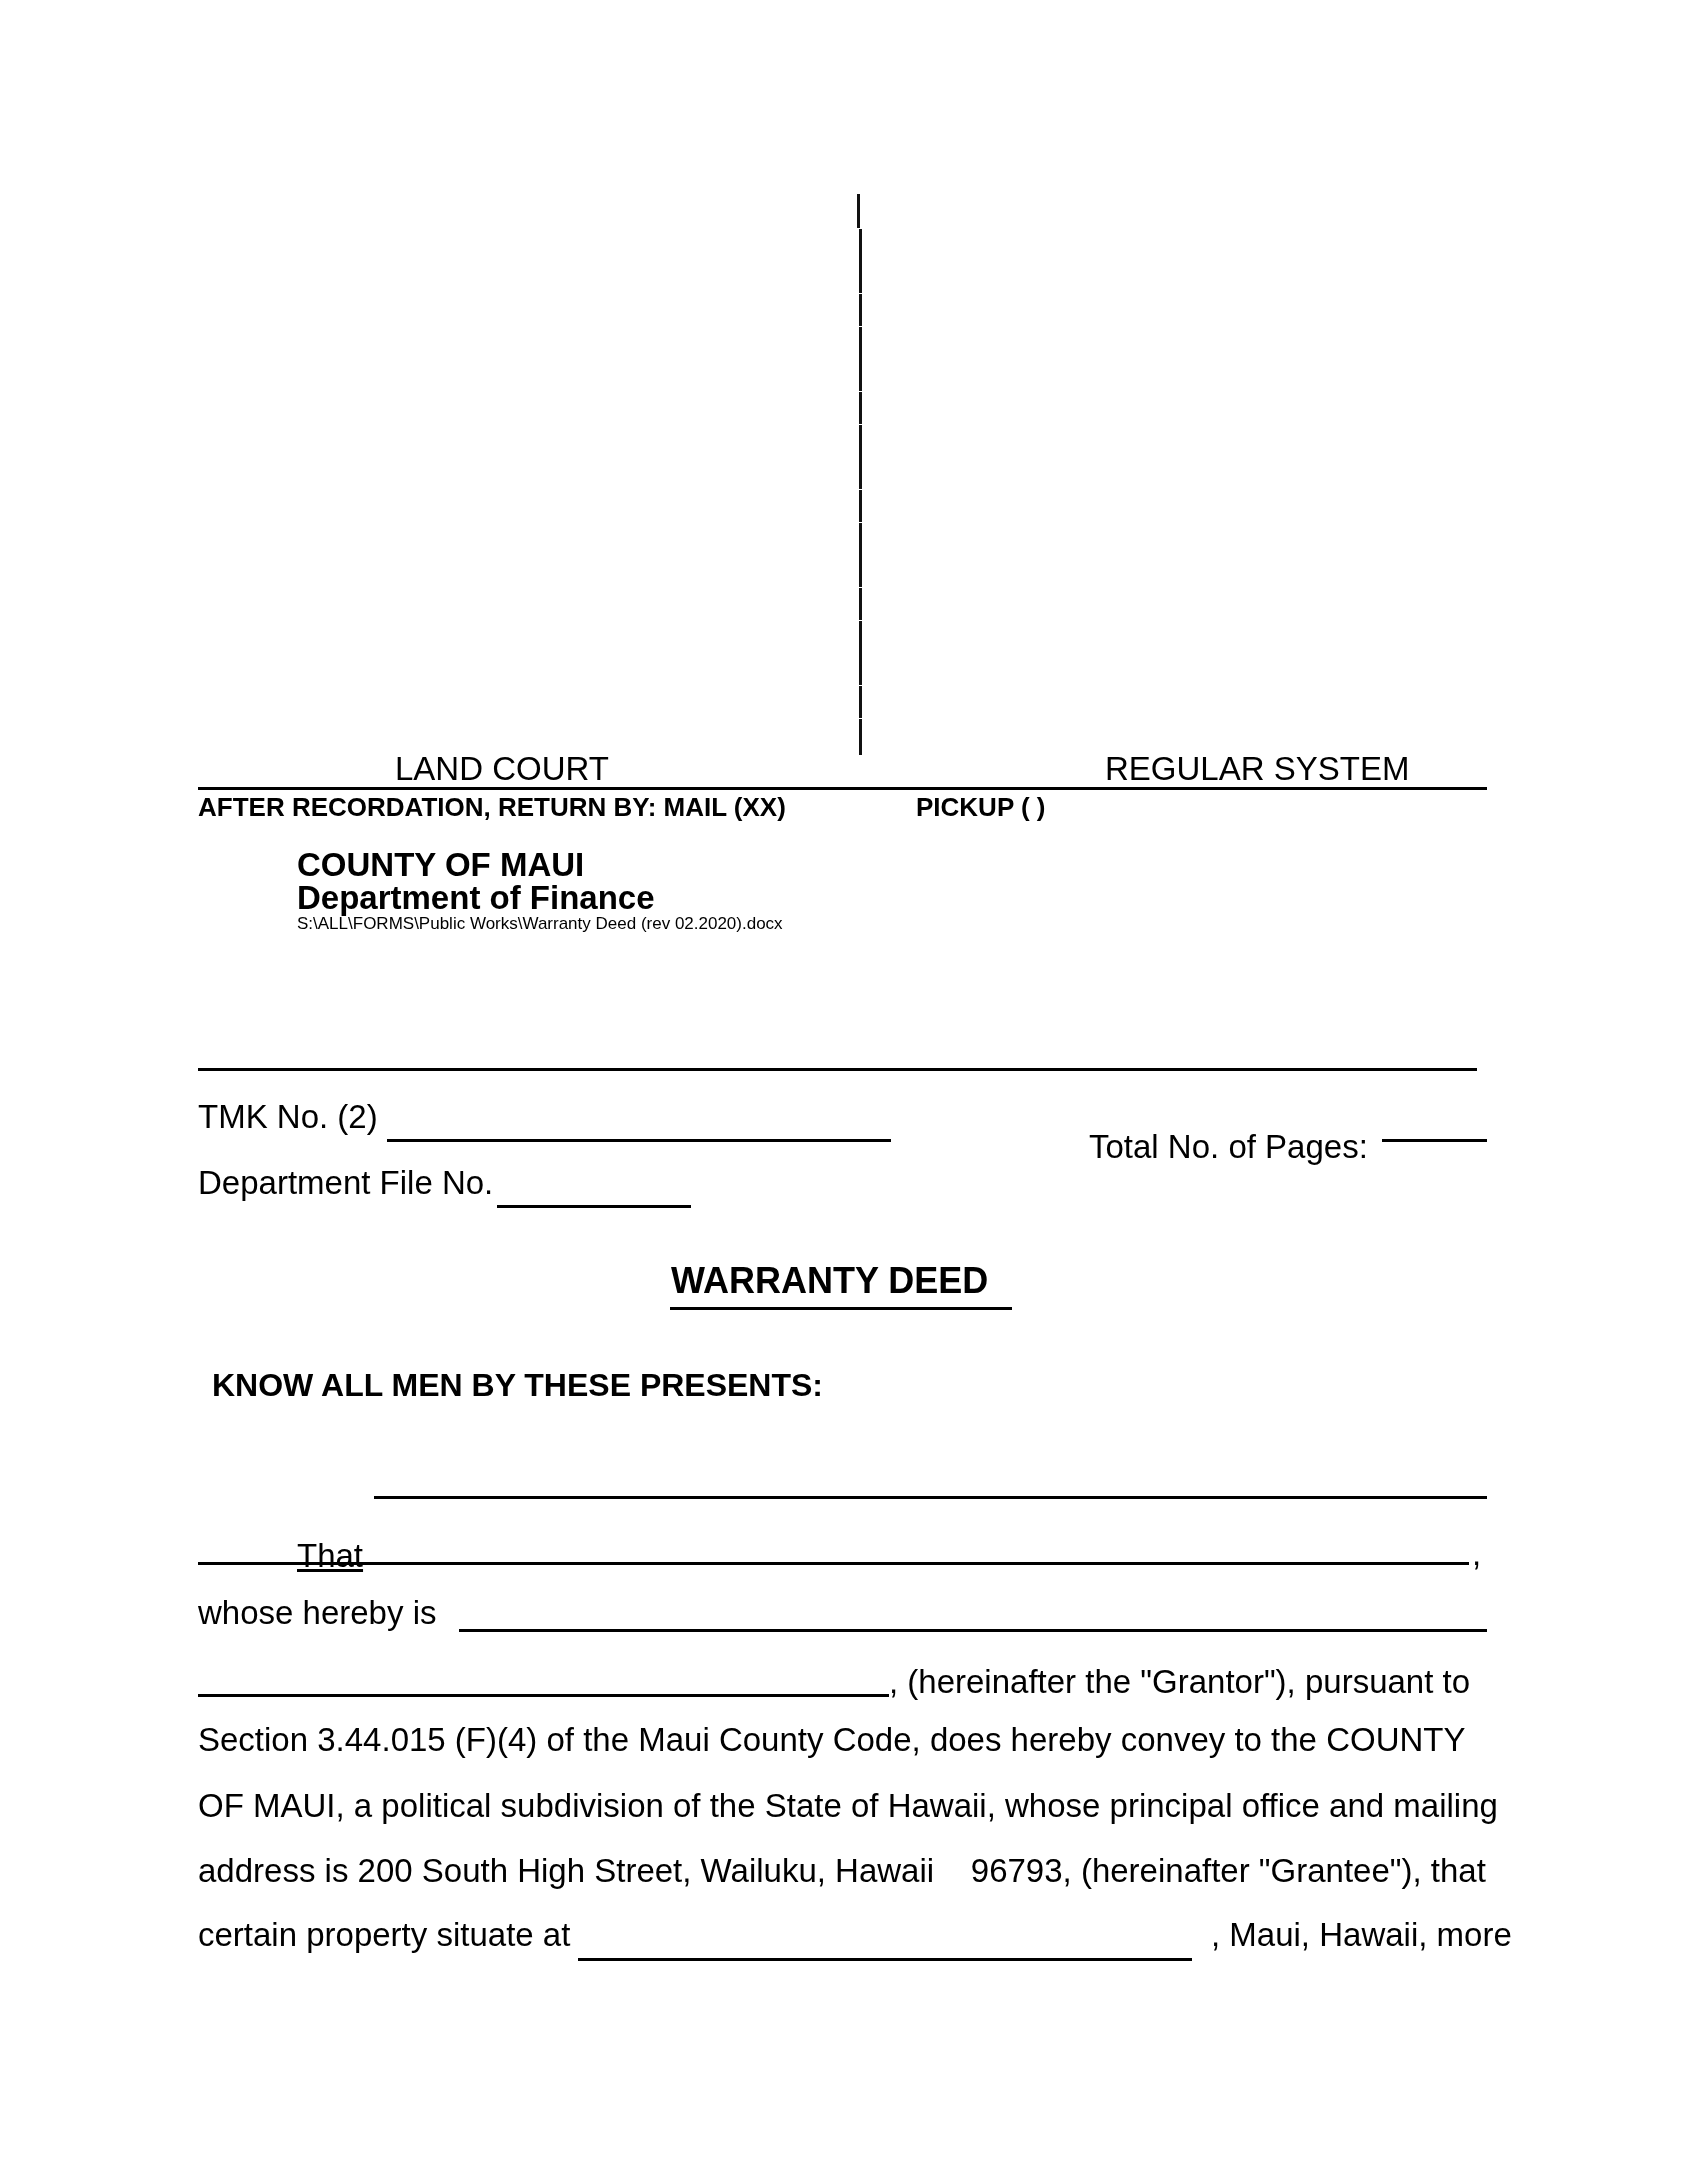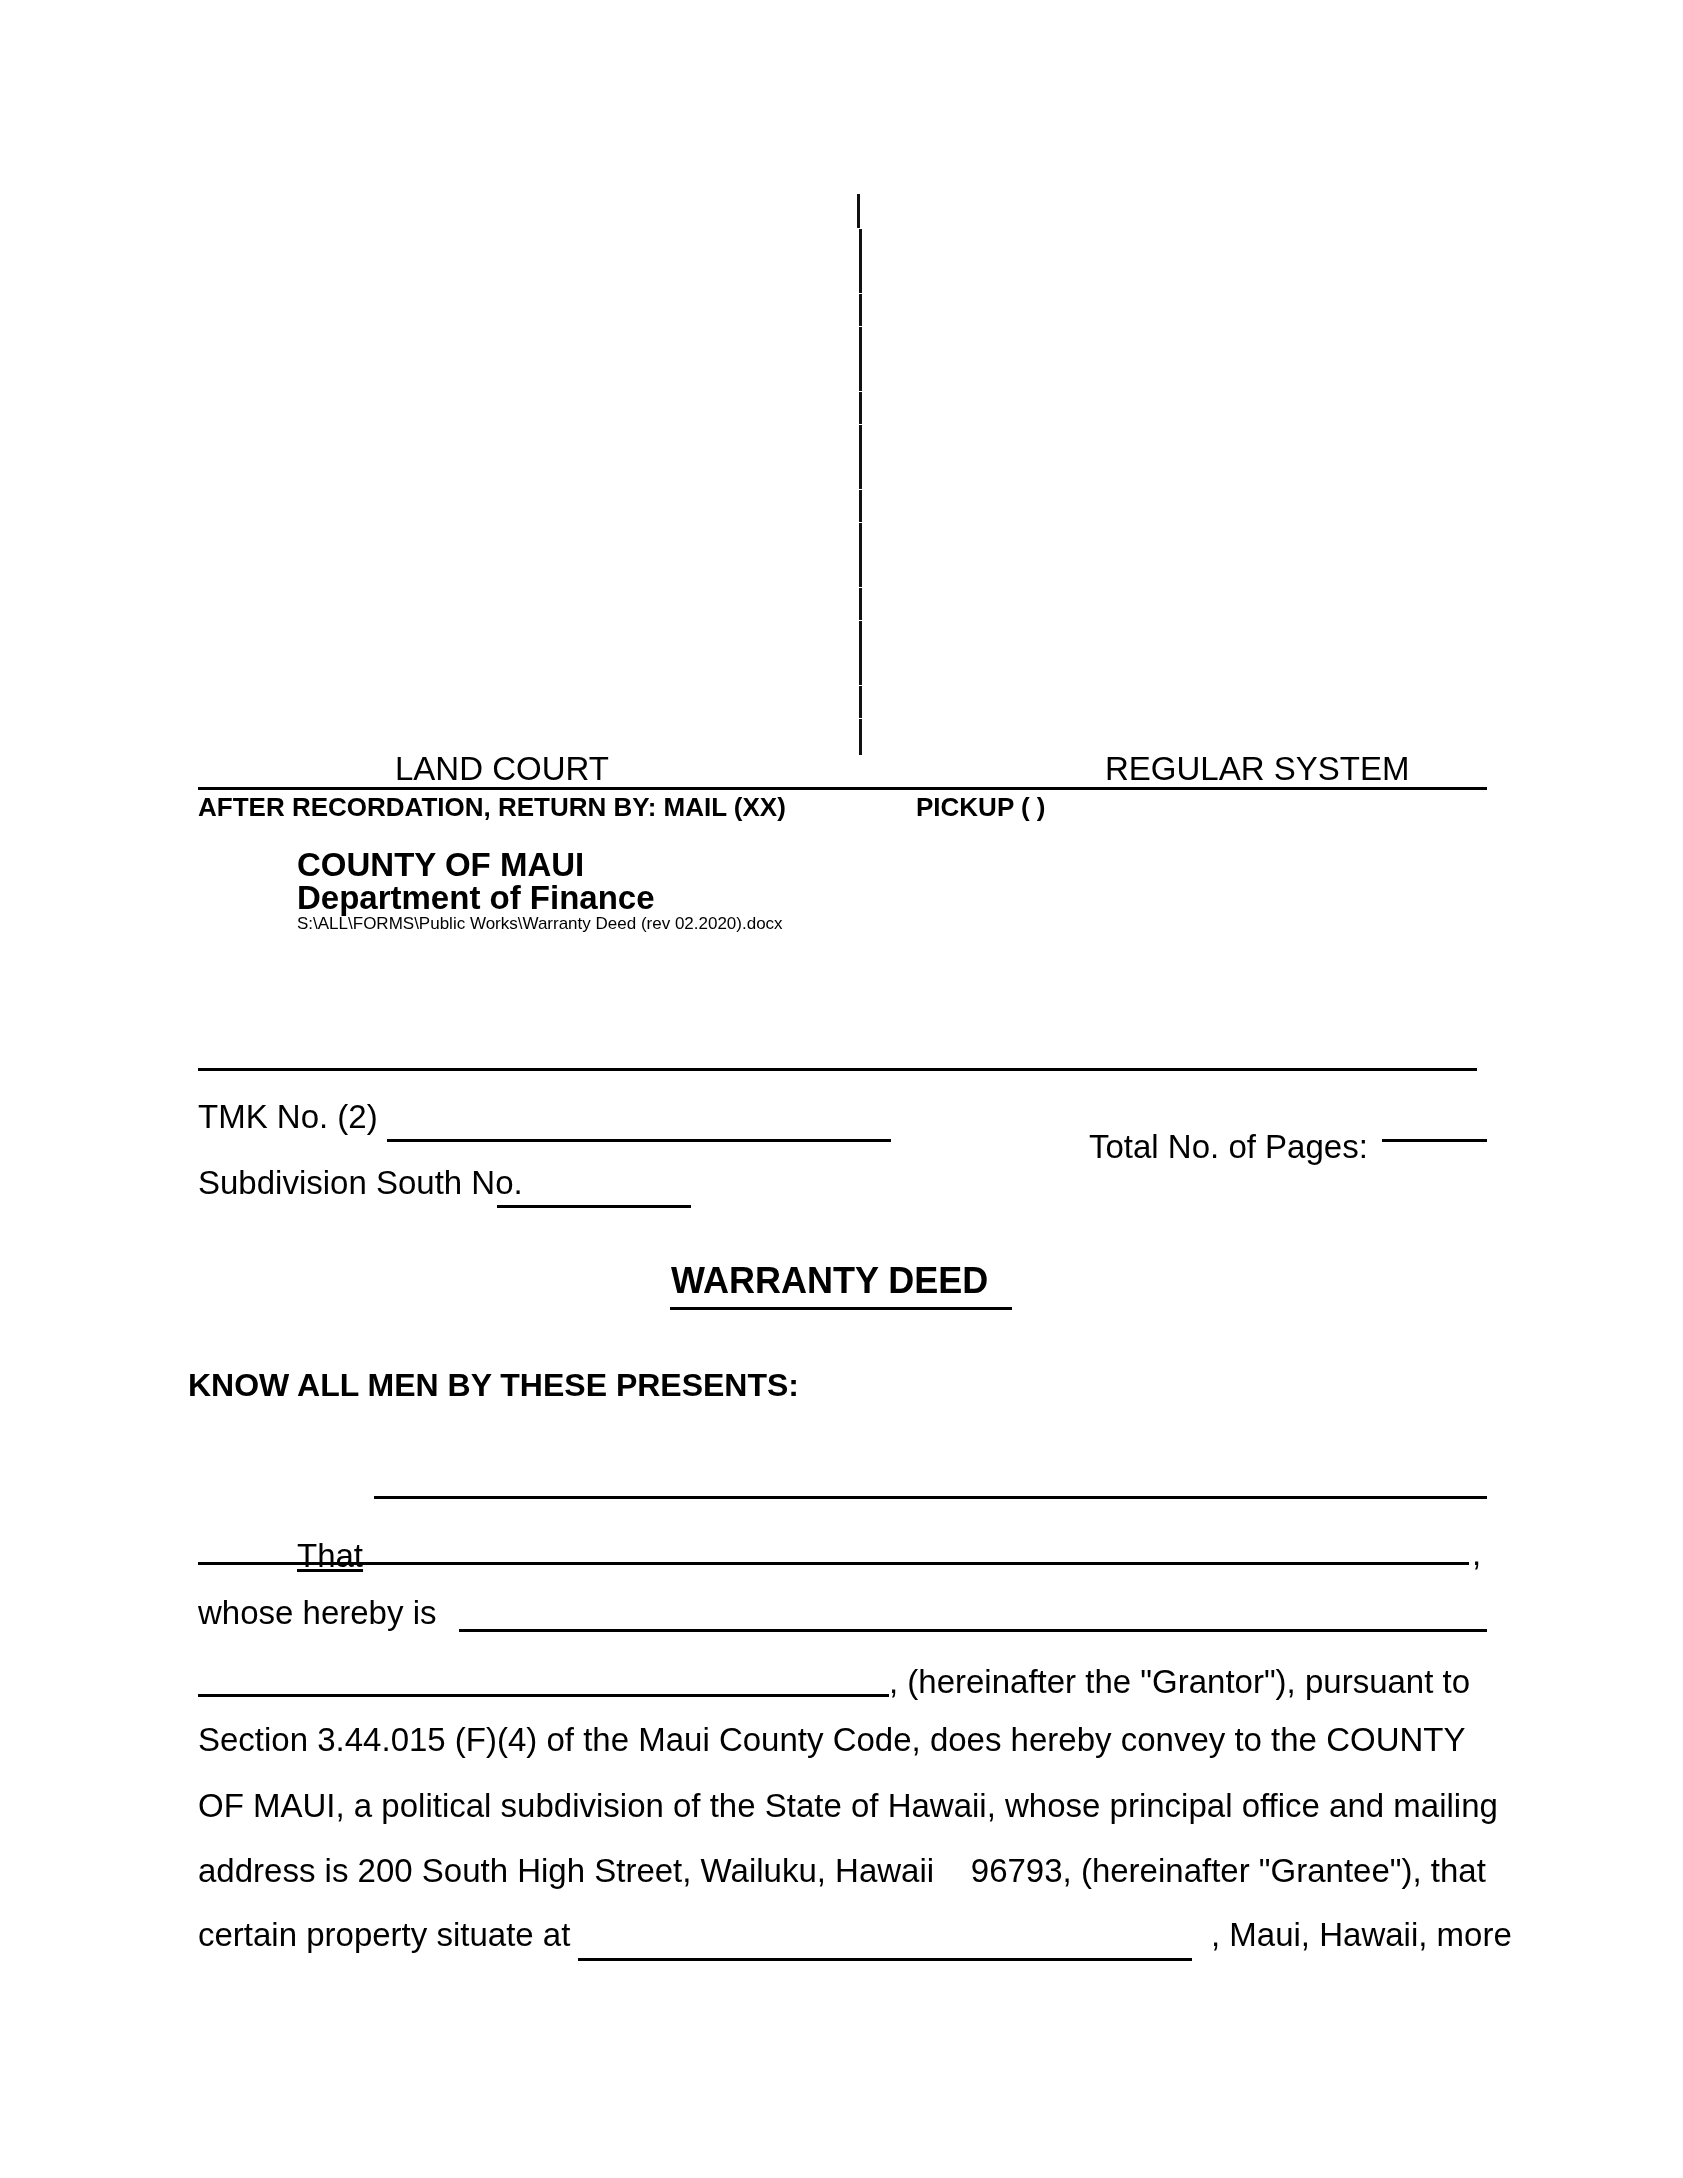--- a/index.html
+++ b/index.html
@@ -56,28 +56,28 @@
 <div class="rule" style="left:198px; top:1068px; width:1279px; height:3px;"></div>
 
 <div class="abs reg" style="left:198px; top:1098px;">TMK No. (2)</div>
 <div class="blank" style="left:387px; top:1139px; width:504px;"></div>
 <input class="field" style="left: 390px; top: 1099px; width: 495px; height: 38px;" value="">
 
 <div class="abs reg" style="left:1089px; top:1098px;margin-top:30px;">Total No. of Pages:</div>
 <div class="blank" style="left:1382px; top:1139px; width:105px;"></div>
 <input class="field" style="left: 1384px; top: 1099px; width: 99px; height: 38px;" value="">
 
-<div class="abs reg" style="left:198px; top:1164px;">Subdivision South No.</div>
+<div class="abs reg" style="left:198px; top:1164px;">Department File No.</div>
 <div class="blank" style="left:497px; top:1205px; width:194px;"></div>
 <input class="field" style="left: 499px; top: 1165px; width: 188px; height: 38px;" value="">
 
 <div class="abs bold" style="left:671px; top:1260px; font-size:36px;">WARRANTY DEED</div>
 <div class="rule" style="left:670px; top:1307px; width:342px; height:3px;"></div>
 
-<div class="abs bold" style="left:188px; top:1367px; font-size:32px;">KNOW ALL MEN BY THESE PRESENTS:</div>
+<div class="abs bold" style="left:212px; top:1367px; font-size:32px;">KNOW ALL MEN BY THESE PRESENTS:</div>
 
 <div class="abs body-line" style="left:297px; top:1537px;text-decoration:underline;">That</div>
 <div class="blank" style="left:374px; top:1496px; width:1113px;"></div>
 <input class="field" style="left: 378px; top: 1457px; width: 1104px; height: 38px;" value="">
 
 <div class="blank" style="left:198px; top:1562px; width:1271px;"></div>
 <input class="field" style="left: 200px; top: 1524px; width: 1265px; height: 38px;" value="">
 <div class="abs body-line" style="left:1472px; top:1535px;">,</div>
 
 <div class="abs body-line" style="left:198px; top:1594px;">whose hereby is</div>

